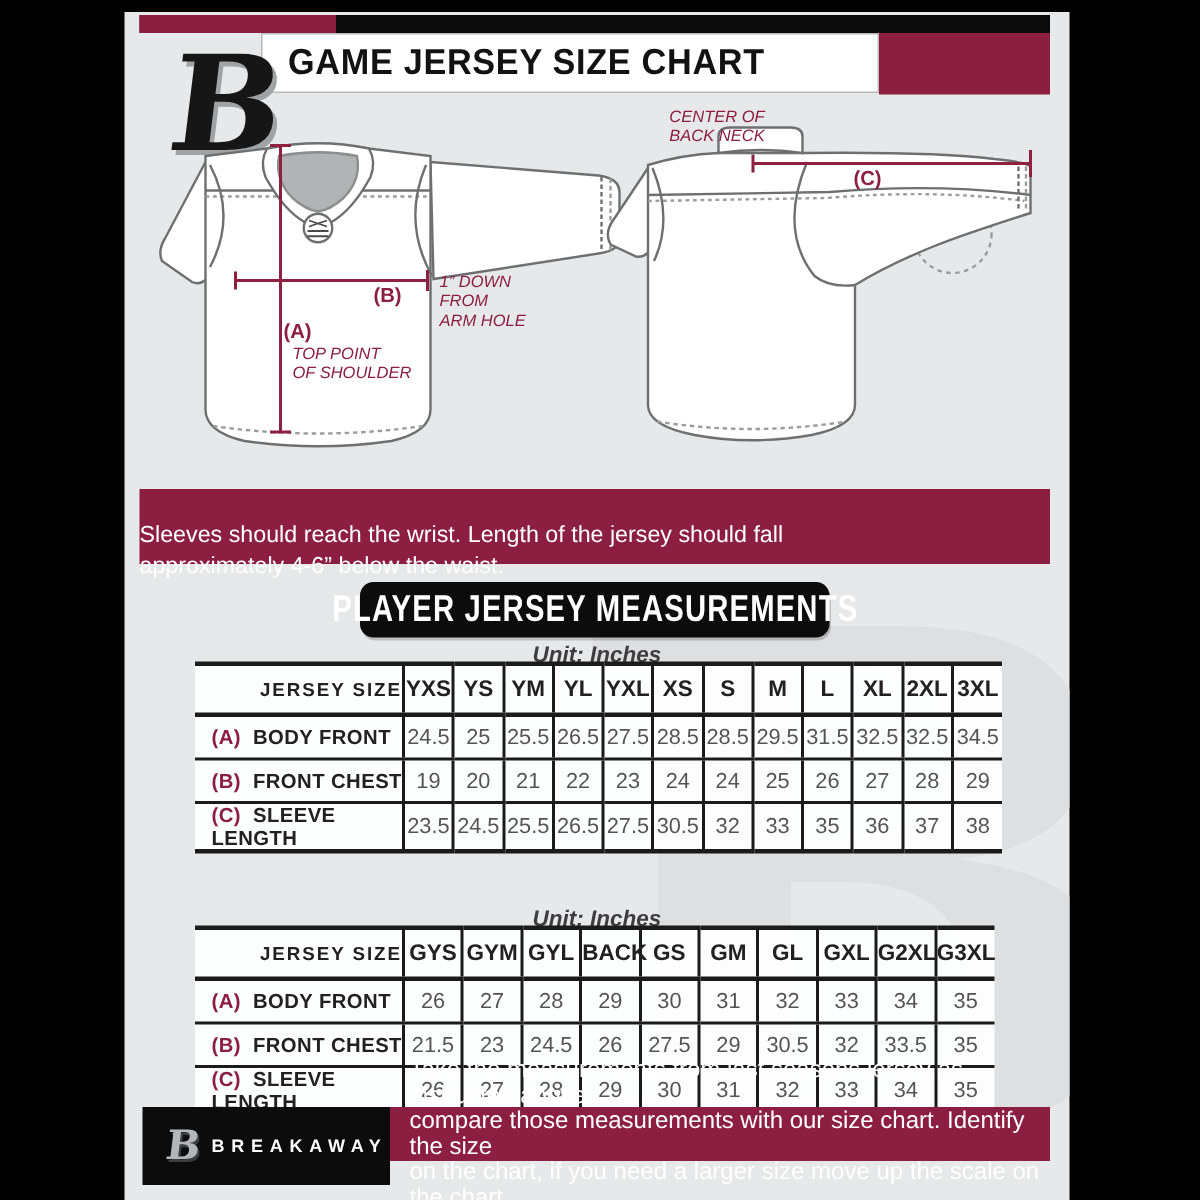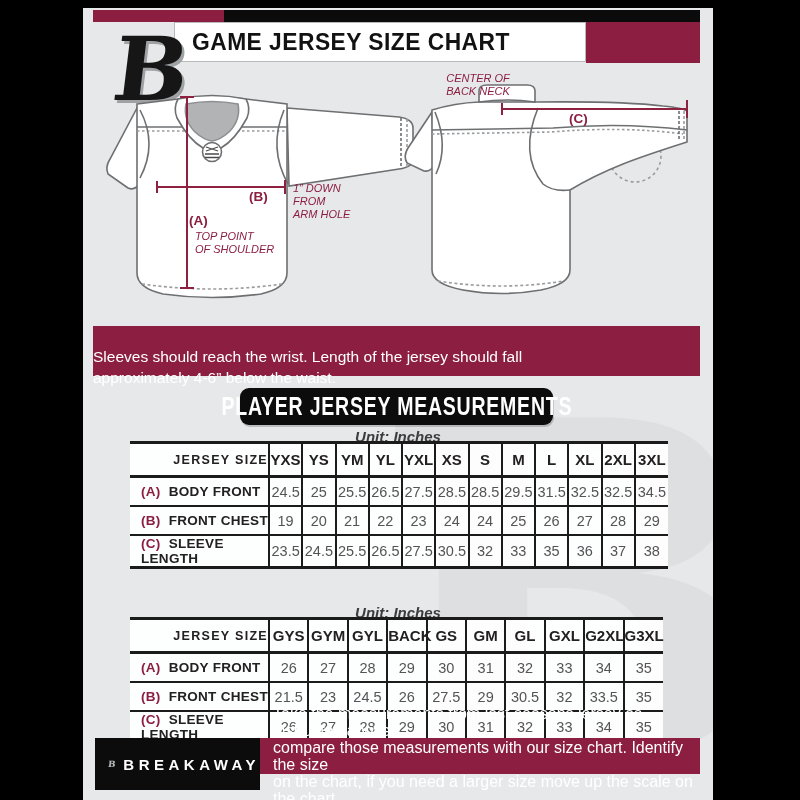--- a/index.html
+++ b/index.html
@@ -90,21 +90,21 @@
   .sizes td.rowlabel{text-align:left;padding-left:11px;font-size:13.5px;font-weight:bold;color:#232021;letter-spacing:.3px;}
   .sizes td.rowlabel .key{color:var(--maroon);margin-right:8px;}
   #player-table-wrap{left:47px;top:433px;width:538px;}
   #goalie-table-wrap{left:47px;top:609px;width:533px;}
 
   
   .footer-black{
     left:12px;top:730px;width:165px;height:52px;background:#0c0c0c;
     display:flex;align-items:center;padding-left:12px;box-sizing:border-box;
   }
-  .footer-brand{color:#fff;font-size:15px;font-weight:bold;letter-spacing:4.5px;margin-left:8px;white-space:nowrap;}
+  .footer-brand{color:#fff;font-size:12px;font-weight:bold;letter-spacing:4.5px;margin-left:8px;white-space:nowrap;}
   .footer-maroon{
     left:177px;top:730px;width:440px;height:36px;background:var(--maroon);
     color:#fff;font-size:16px;line-height:17px;display:flex;align-items:center;
     padding-left:13px;box-sizing:border-box;white-space:pre-line;
   }
 </style>
 </head>
 <body>
 
 <div class="content">

